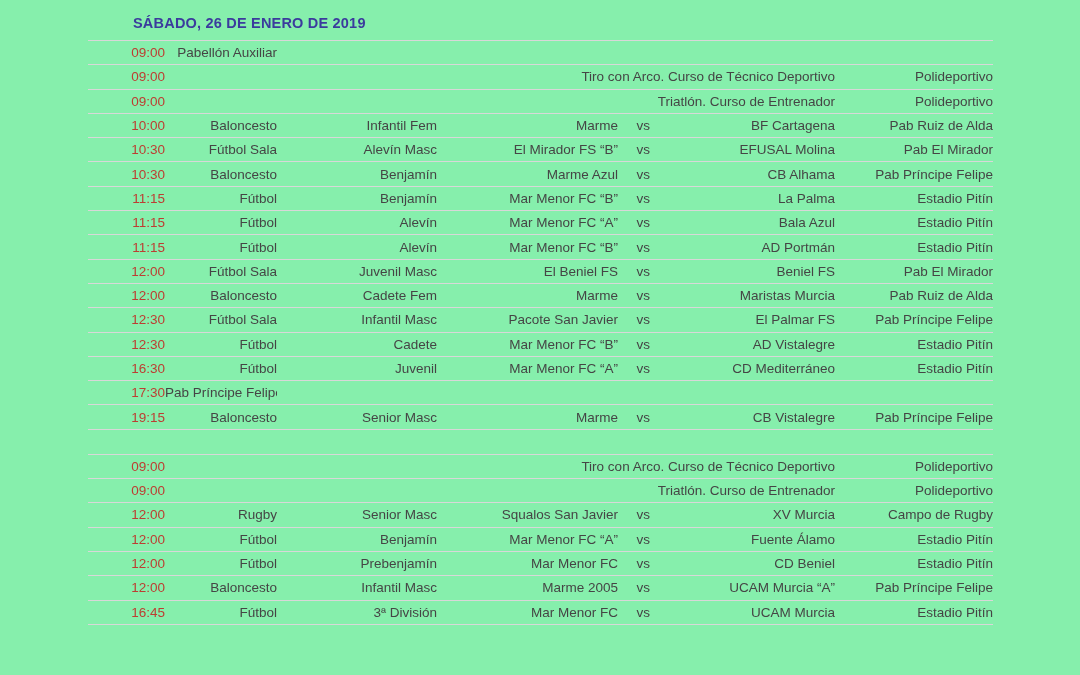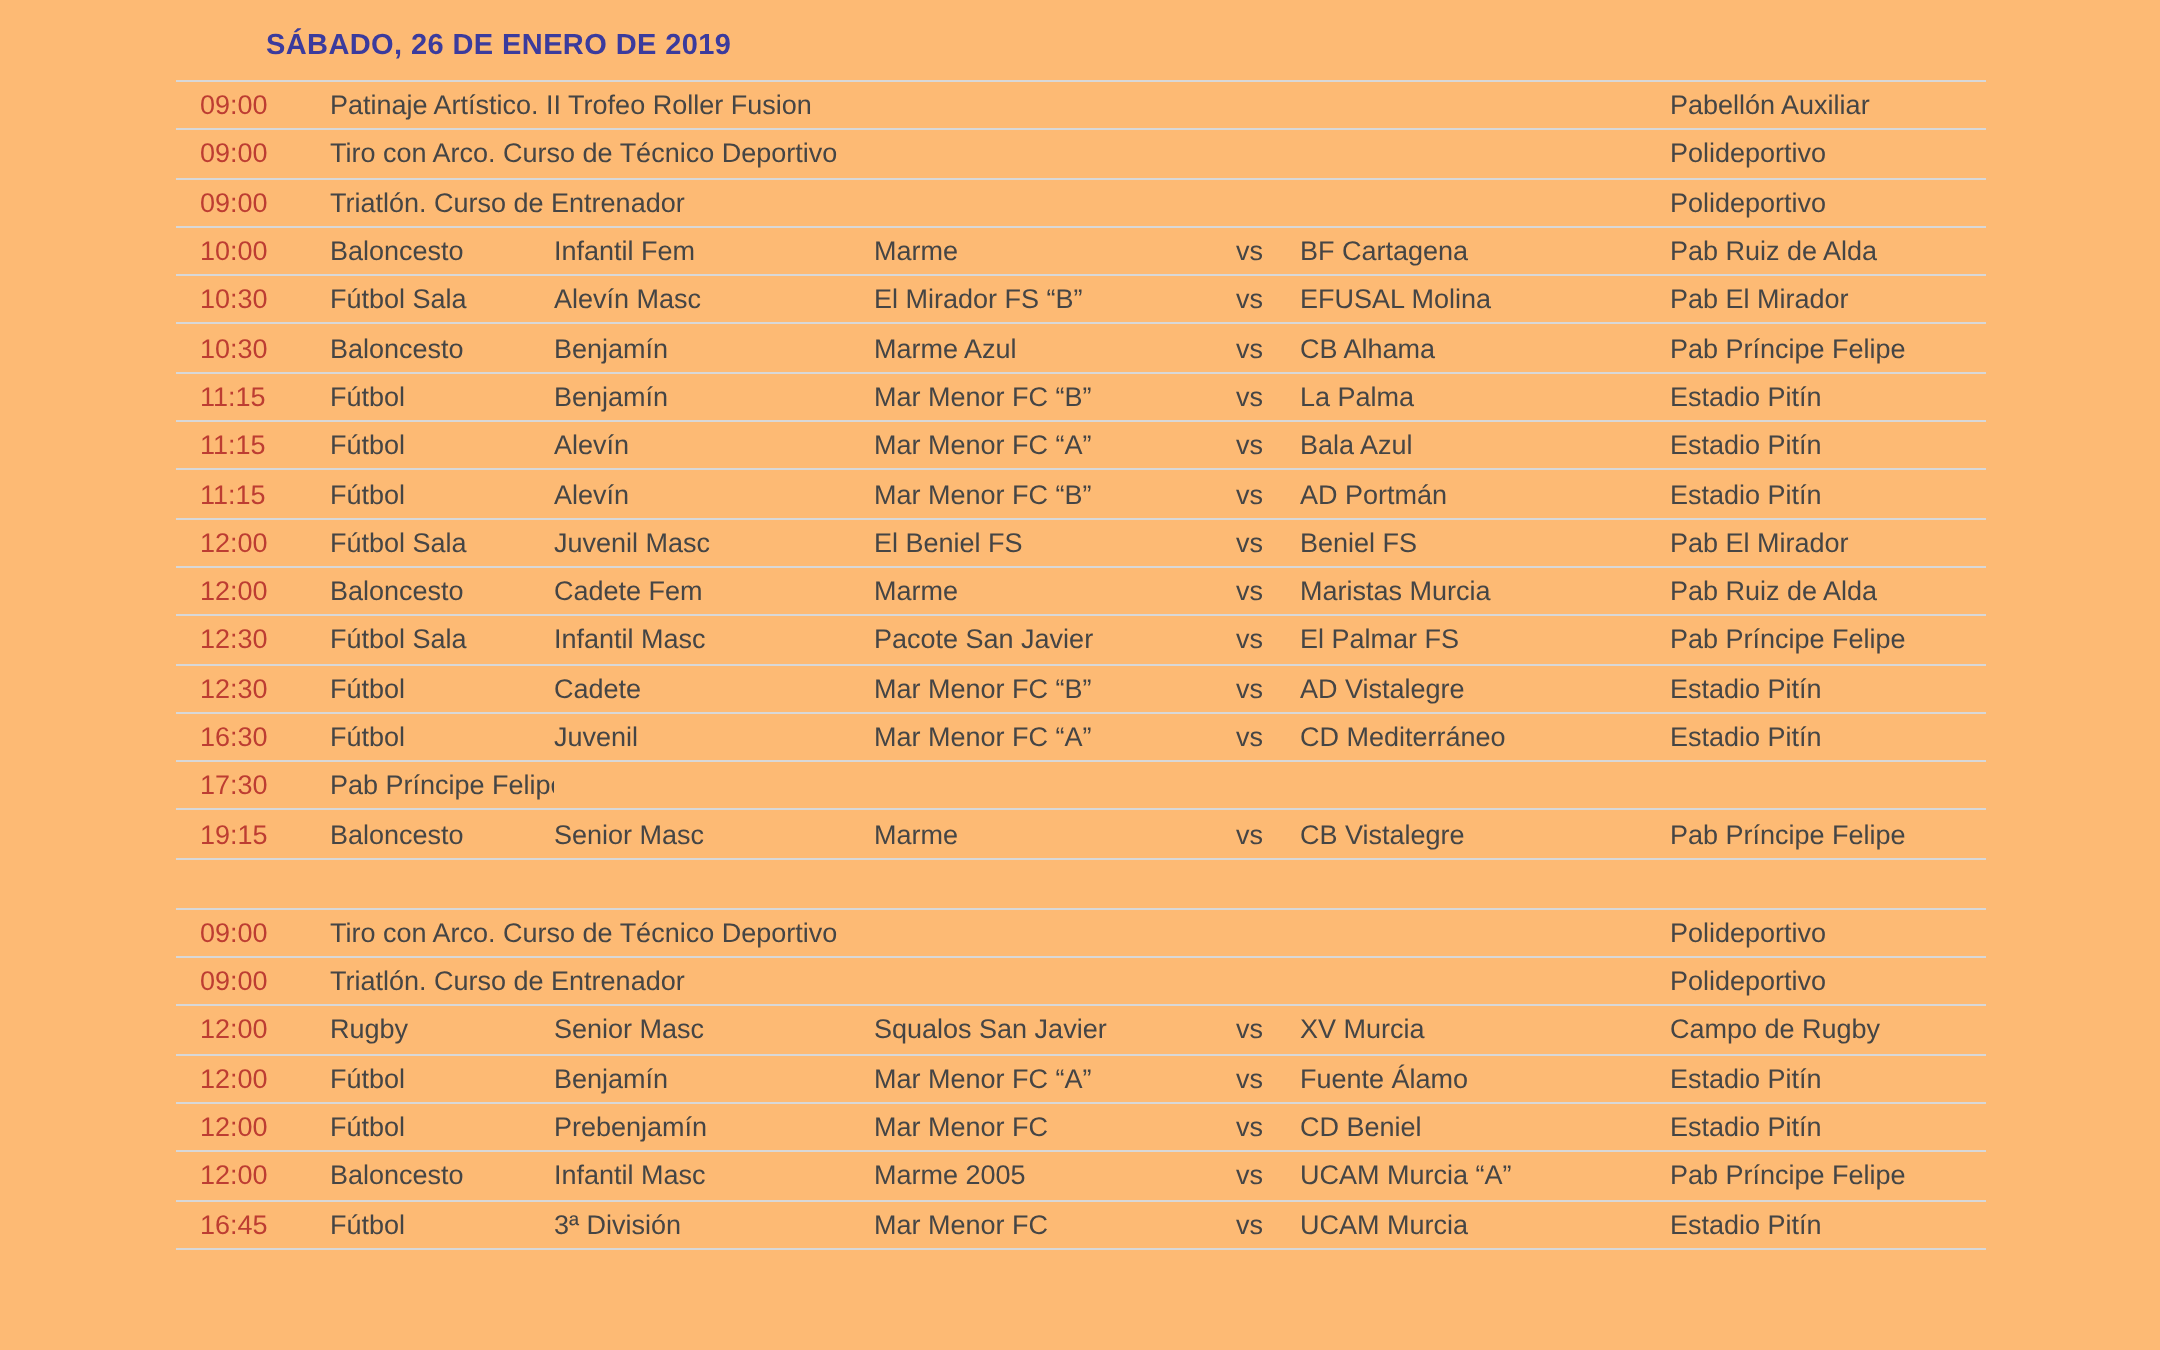--- a/index.html
+++ b/index.html
@@ -5,21 +5,21 @@
   html, body {
     margin: 0;
     padding: 0;
     background: #ffffff;
   }
   .page {
     position: relative;
     width: 1080px;
     height: 675px;
     overflow: hidden;
-    background: #fdba74;
+    background: #86efac;
     font-family: "Liberation Sans", sans-serif;
     color: #454545;
   }
   .content {
     position: absolute;
     left: 88px;
     top: 12px;
     width: 905px;
   }
   .section-title {
@@ -30,20 +30,21 @@
     font-weight: bold;
     color: #3b3b9d;
     letter-spacing: 0.2px;
     margin-bottom: 6px;
   }
   .section + .section {
     margin-top: 24px;
   }
   .rows {
     border-top: 1px solid #d8d8d8;
+    text-align: right;
   }
   .row {
     display: grid;
     grid-template-columns: 77px 112px 160px 181px 32px 185px 1fr;
     align-items: center;
     height: 23.3px;
     border-bottom: 1px solid #d8d8d8;
     font-size: 13.5px;
     white-space: nowrap;
   }
@@ -59,21 +60,20 @@
 <body>
 
 <div class="page">
   <div class="content">
 
     <div class="section">
       <div class="section-title">SÁBADO, 26 DE ENERO DE 2019</div>
       <div class="rows">
           <div class="row">
             <div class="cell time">09:00</div>
-            <div class="cell description">Patinaje Artístico. II Trofeo Roller Fusion</div>
             <div class="cell venue">Pabellón Auxiliar</div>
           </div>
           <div class="row">
             <div class="cell time">09:00</div>
             <div class="cell description">Tiro con Arco. Curso de Técnico Deportivo</div>
             <div class="cell venue">Polideportivo</div>
           </div>
           <div class="row">
             <div class="cell time">09:00</div>
             <div class="cell description">Triatlón. Curso de Entrenador</div>

